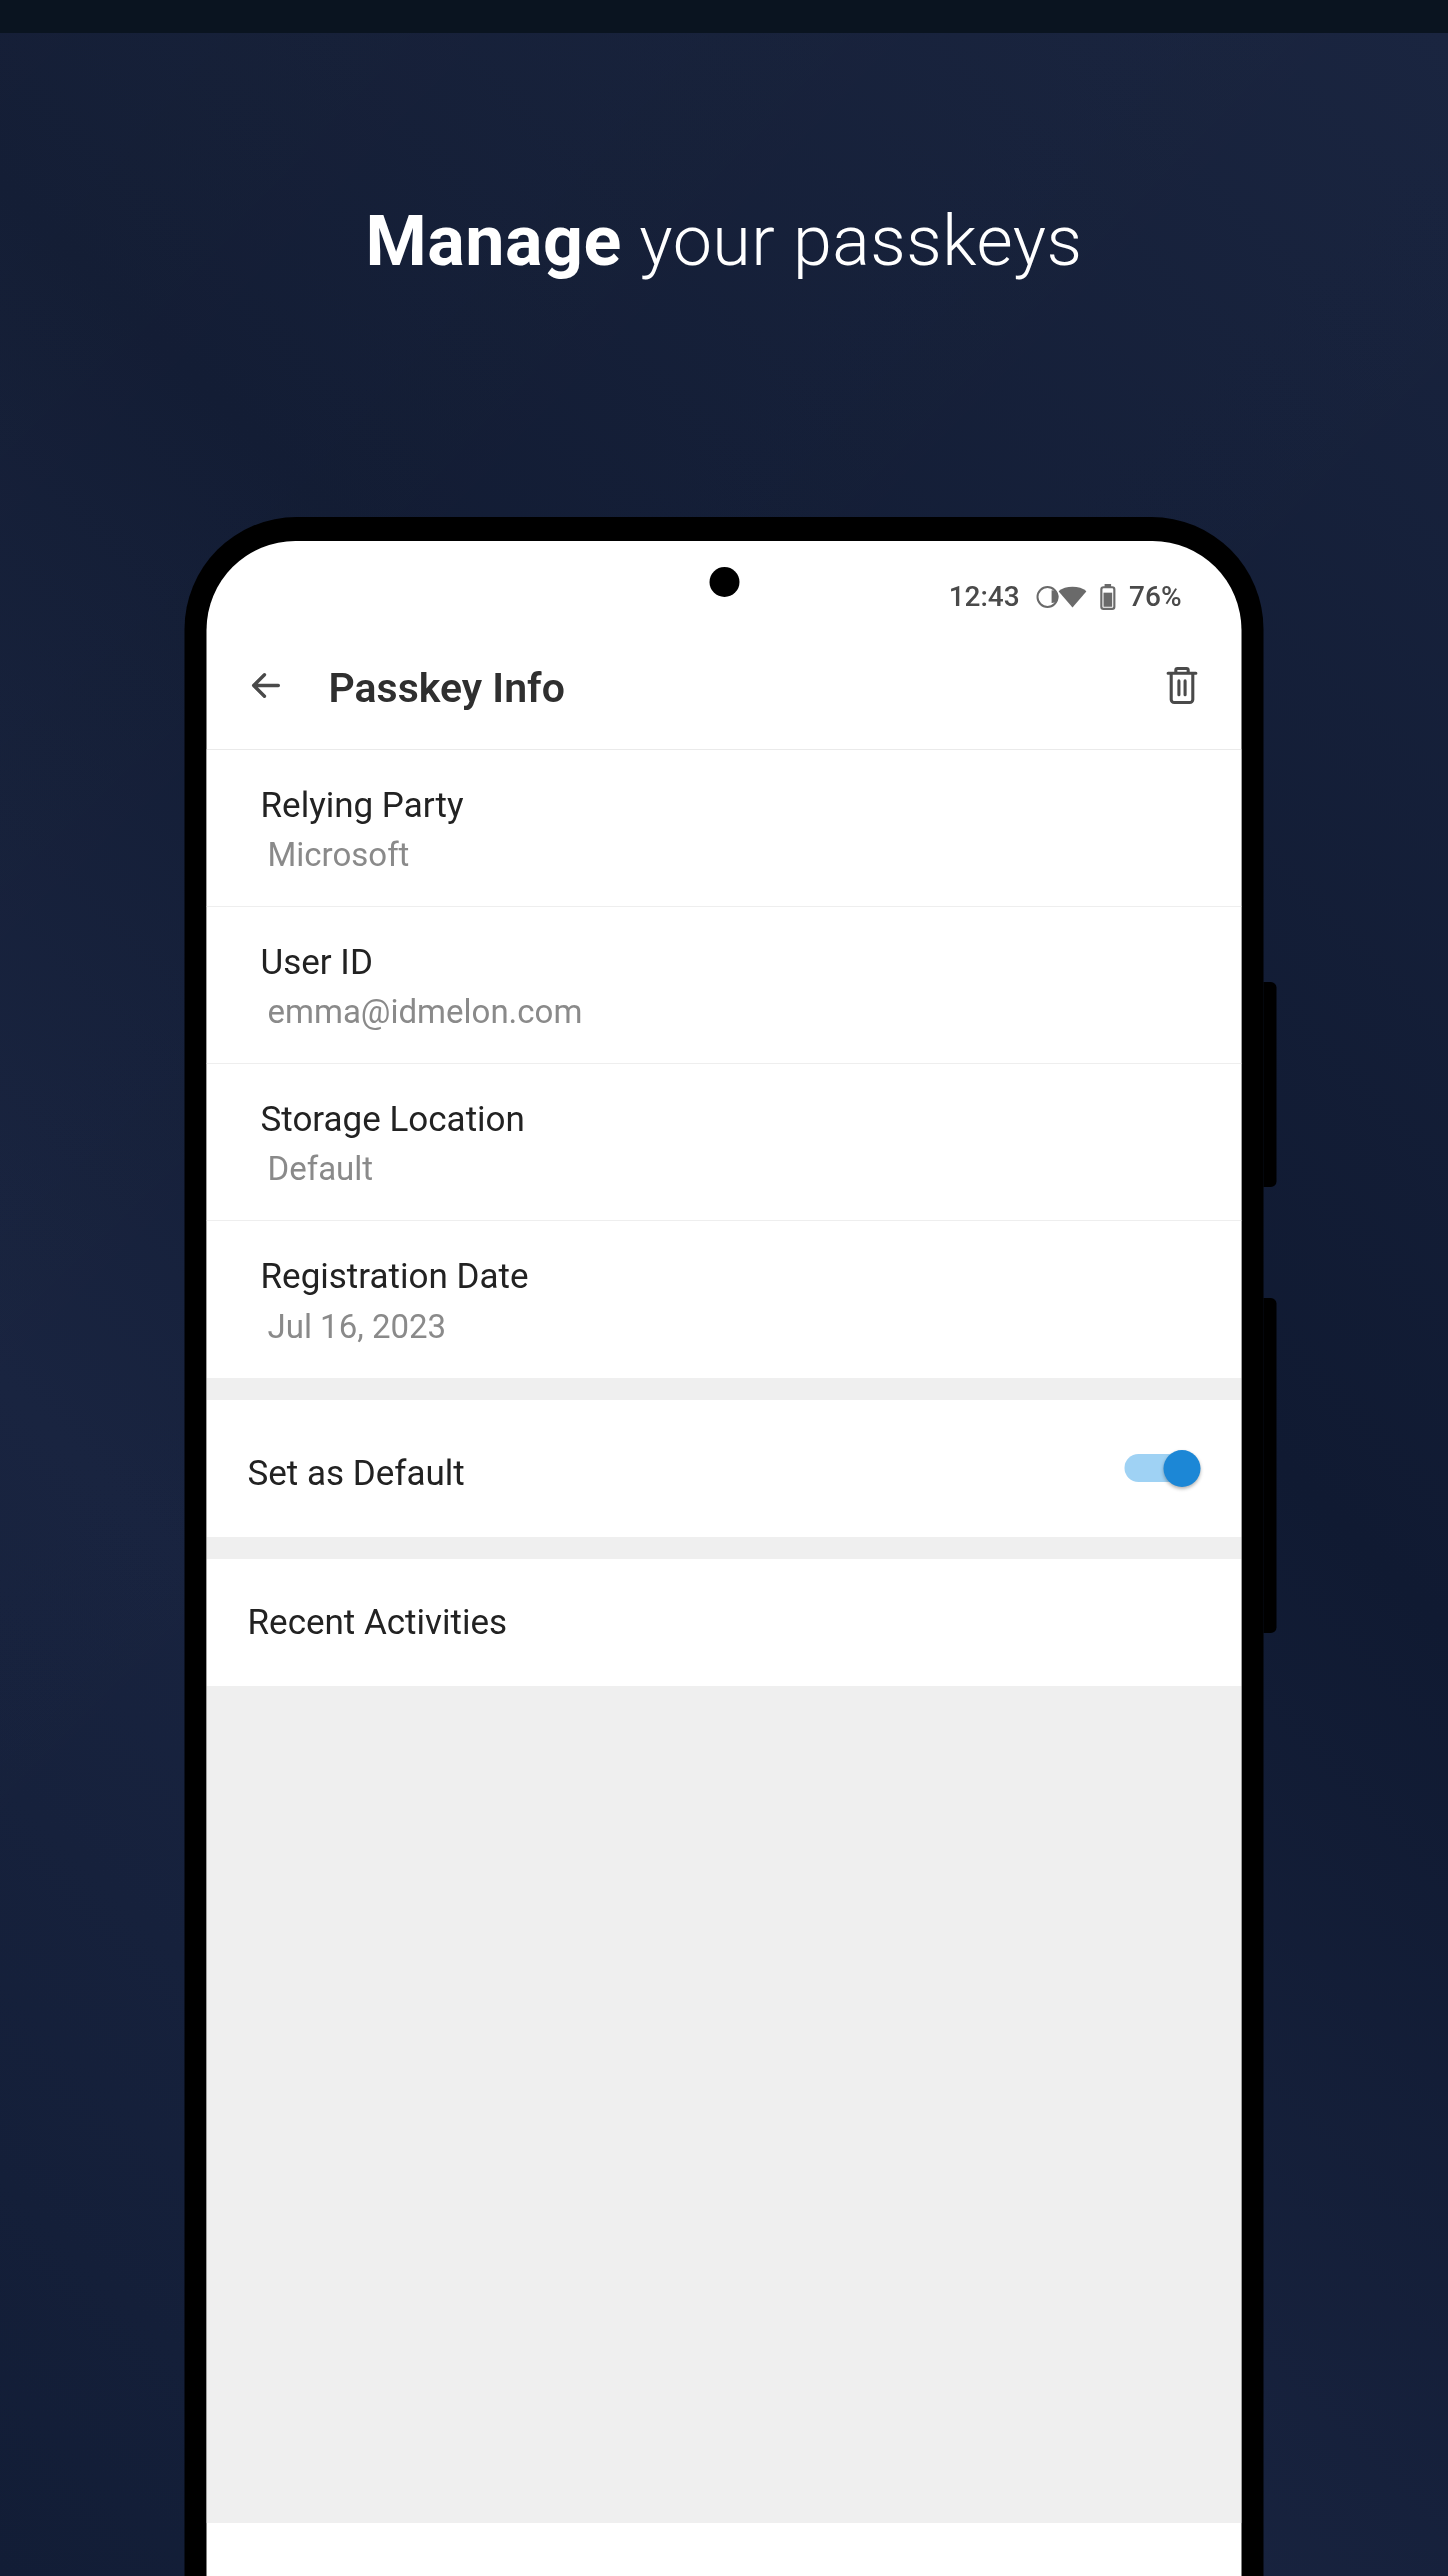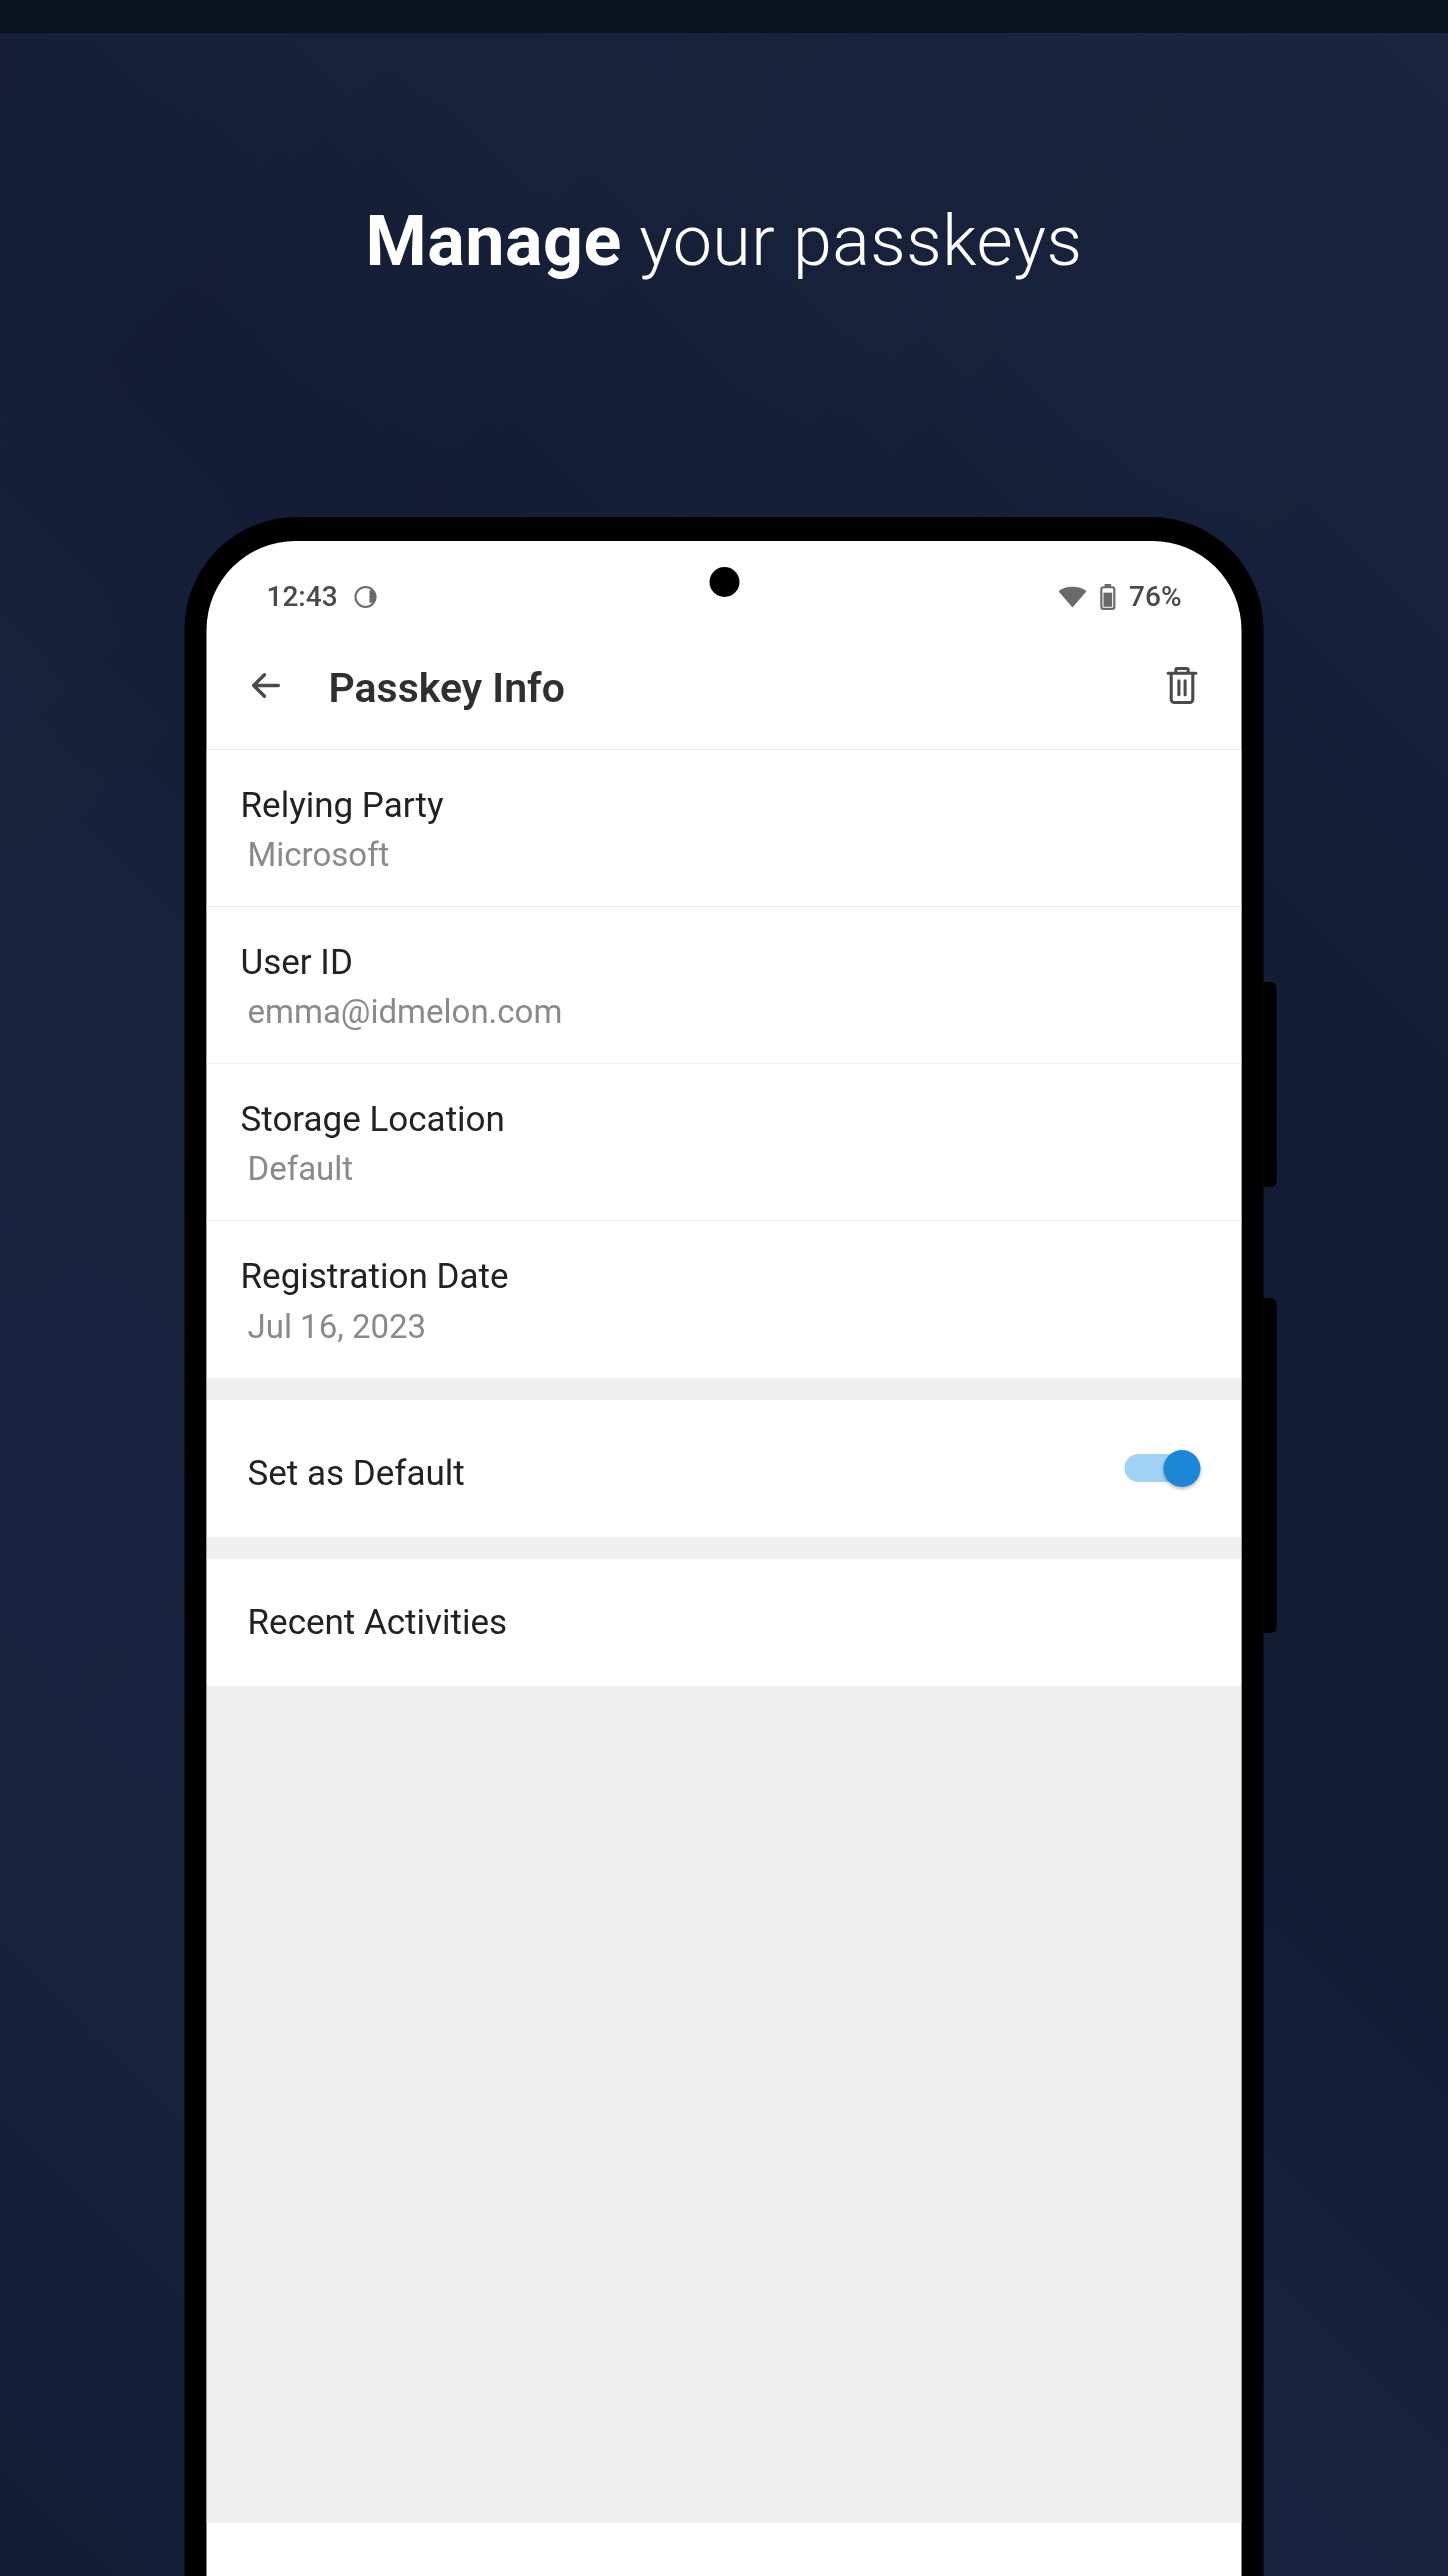--- a/index.html
+++ b/index.html
@@ -78,21 +78,21 @@
       height: 30px;
       background: #000;
       border-radius: 50%;
       z-index: 10;
     }
 
     
     .status-bar {
       display: flex;
       align-items: center;
-      justify-content: space-between;
+      justify-content: flex-end;
       padding: 39px 60px 18.6px 60px;
       font-size: 28px;
       color: #4a4a4a;
       font-weight: 500;
     }
     .status-left { display: flex; align-items: center; gap: 16.7px; }
     .status-right { display: flex; align-items: center; gap: 13px; }
     .moon-icon {
       width: 22px; height: 22px;
       border: 2.3px solid #6a6a6a;
@@ -122,21 +122,21 @@
       font-size: 41px;
       font-weight: 600;
       color: #2f2f2f;
     }
     .header-spacer { flex: 1; }
     .icon-btn { cursor: pointer; }
 
     
     .info-section { background: #ffffff; }
     .info-row {
-      padding: 35px 41px 32px 34px;
+      padding: 35px 41px 32px 54px;
       border-bottom: 0.9px solid #eeeeee;
     }
     .info-row:last-child { border-bottom: none; }
     .row-label {
       font-size: 35px;
       color: #222222;
       font-weight: 400;
       margin-bottom: 9.3px;
     }
     .row-value {

